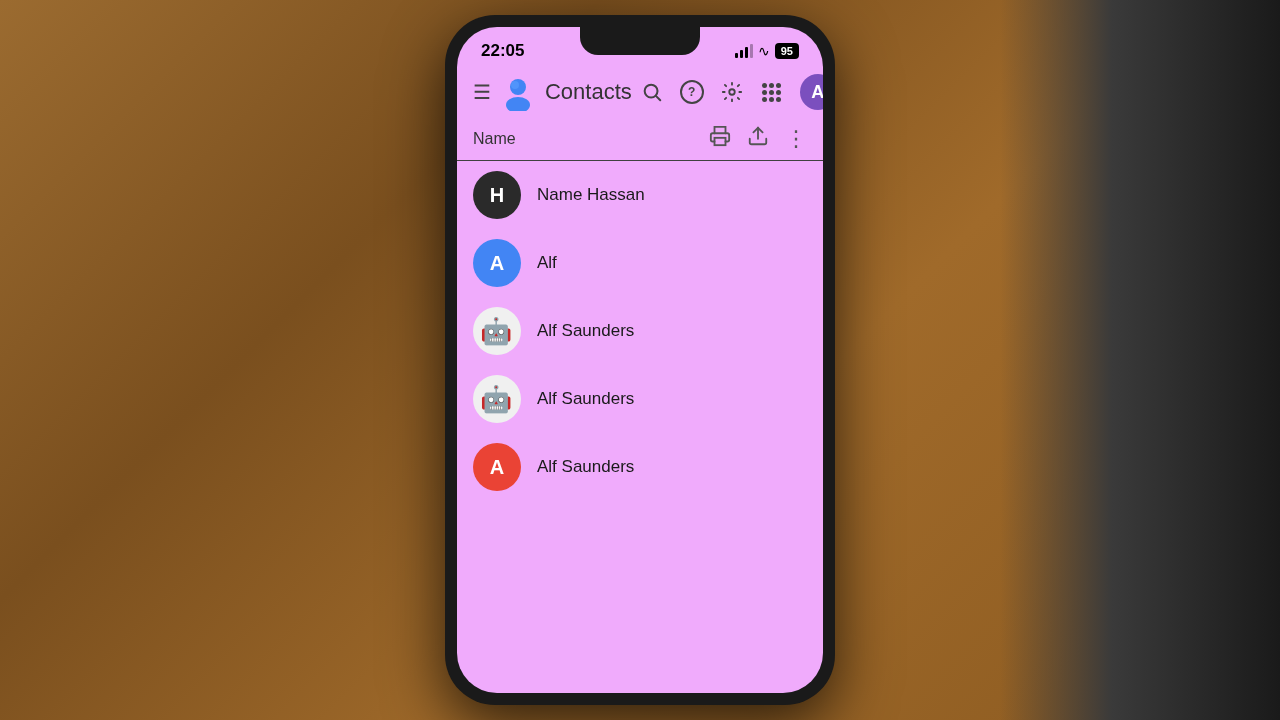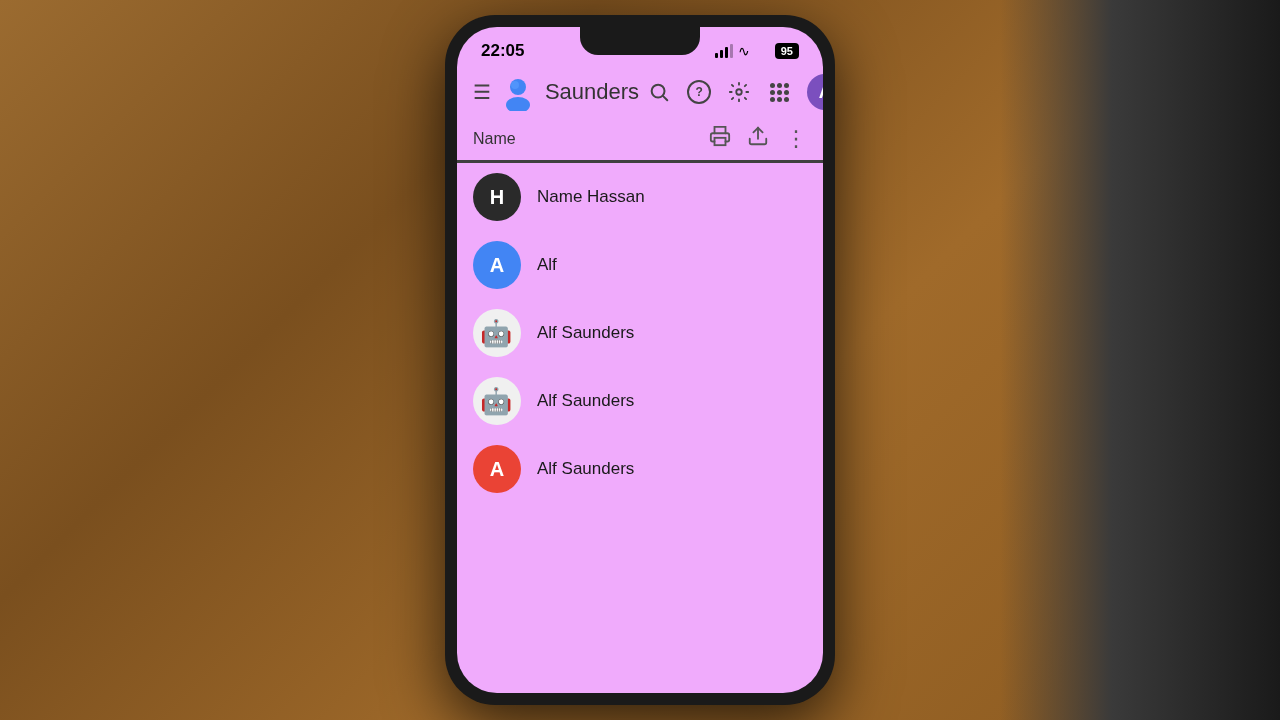--- a/index.html
+++ b/index.html
@@ -109,21 +109,20 @@
       color: #000;
     }
 
     .battery-badge {
       background: #000;
       color: #fff;
       font-size: 11px;
       font-weight: 700;
       padding: 2px 6px;
       border-radius: 4px;
-      margin-left: 20px;
     }
 
     
     .app-header {
       display: flex;
       align-items: center;
       padding: 6px 16px 6px;
       gap: 8px;
       flex-shrink: 0;
     }
@@ -198,21 +197,21 @@
       font-weight: 600;
       cursor: pointer;
     }
 
     
     .sort-header {
       display: flex;
       align-items: center;
       justify-content: space-between;
       padding: 8px 16px 8px;
-      border-bottom: 3px solid #404040;
+      border-bottom: 1px solid #404040;
       flex-shrink: 0;
     }
 
     .sort-label {
       font-size: 16px;
       color: #333;
     }
 
     .sort-icons {
       display: flex;
@@ -333,21 +332,21 @@
       <div class="contacts-logo">
         <svg class="logo-svg" viewBox="0 0 38 38" xmlns="http://www.w3.org/2000/svg">
 
           <circle cx="19" cy="14" r="8" fill="#4285F4"></circle>
           <ellipse cx="19" cy="32" rx="12" ry="8" fill="#4285F4"></ellipse>
 
           <circle cx="16" cy="12" r="4" fill="#5C9FFF" opacity="0.6"></circle>
         </svg>
       </div>
 
-      <span class="app-title">Saunders</span>
+      <span class="app-title">Contacts</span>
 
       <div class="header-icons">
         <button class="icon-btn">
           <svg width="22" height="22" viewBox="0 0 24 24" fill="none" stroke="#444" stroke-width="2.2" stroke-linecap="round">
             <circle cx="11" cy="11" r="7"></circle>
             <line x1="16.5" y1="16.5" x2="21" y2="21"></line>
           </svg>
         </button>
         <button class="icon-btn">
           <div class="icon-circle">?</div>

